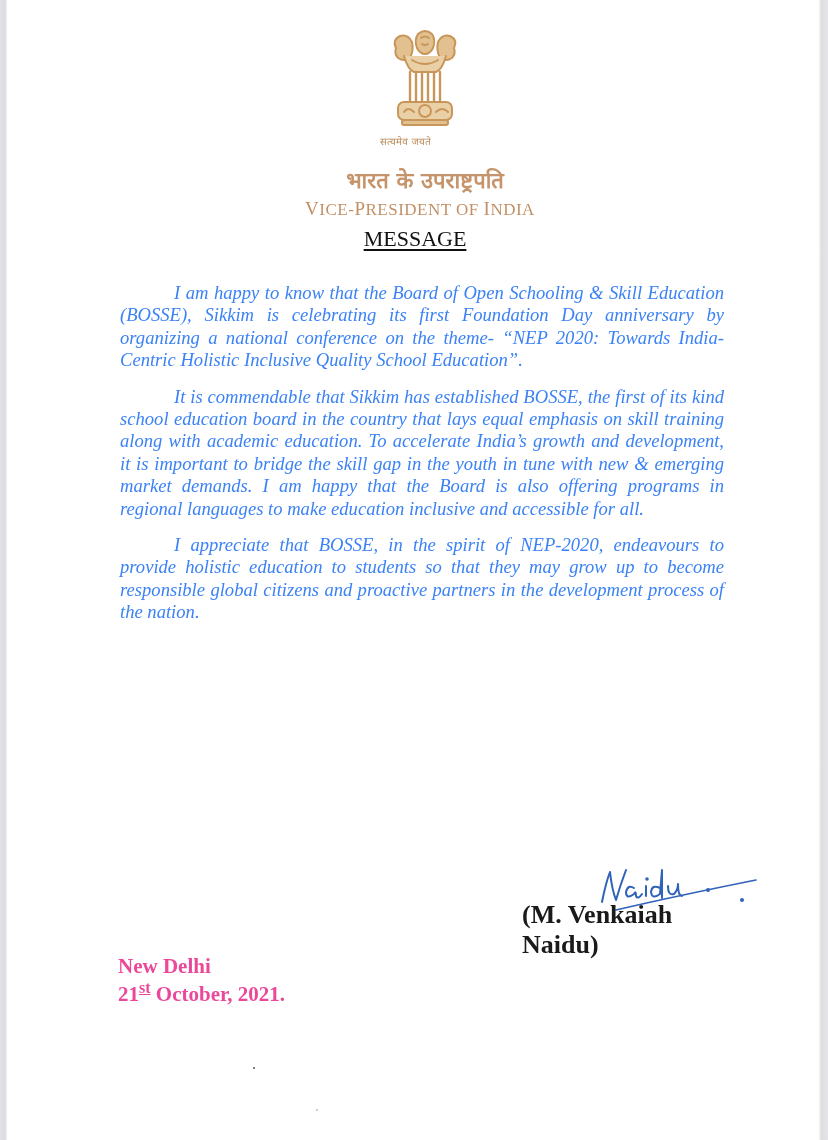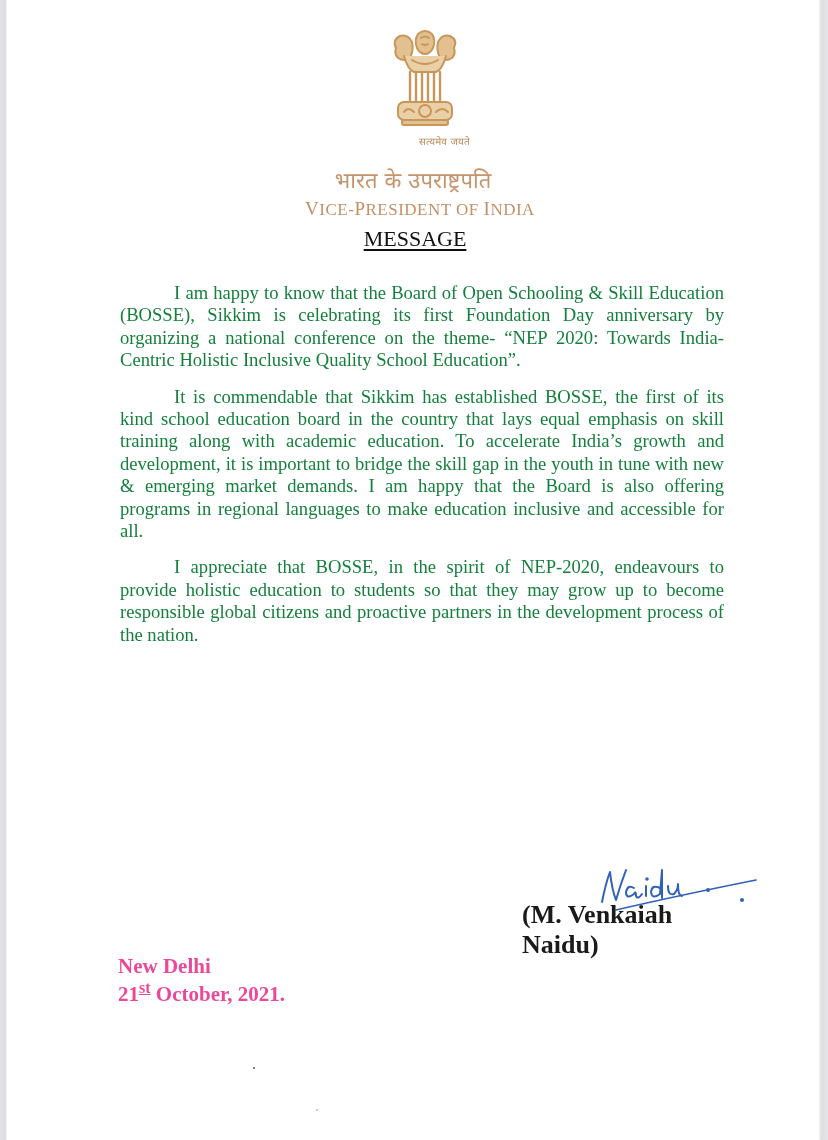--- a/index.html
+++ b/index.html
@@ -24,45 +24,45 @@
       background: linear-gradient(to right, #f4f4f5 0%, #dedee2 30%, #e6e6ea 100%);
     }
     .sheet {
       position: absolute; left: 7px; top: 0; width: 812px; height: 1140px;
       background: #ffffff;
     }
     .emblem {
       position: absolute; left: 386px; top: 26px; width: 78px; height: 106px;
     }
     .motto {
-      position: absolute; left: 380px; top: 134px; width: 90px; text-align: right;
+      position: absolute; left: 380px; top: 134px; width: 90px; text-align: left;
       font-family: "DejaVu Sans", sans-serif; font-size: 10px; color: #b88a5a;
       letter-spacing: 0.2px;
     }
     .hindi-title {
-      position: absolute; left: 288px; top: 164px; width: 250px; text-align: center;
+      position: absolute; left: 300px; top: 164px; width: 250px; text-align: center;
       font-family: "DejaVu Sans", sans-serif; font-size: 22px; color: #c6946a;
-      font-weight: normal;
+      font-weight: bold;
     }
     .eng-title {
       position: absolute; left: 270px; top: 198px; width: 300px; text-align: center;
       font-family: "Liberation Serif", serif; font-size: 17px; color: #c39066;
       font-variant: small-caps; letter-spacing: 0.5px;
     }
     .eng-title .big { font-size: 19px; }
     .message-heading {
       position: absolute; left: 330px; top: 226px; width: 170px; text-align: center;
       font-family: "Liberation Serif", serif; font-weight: normal; font-size: 22px;
       color: #111; text-decoration: underline; text-underline-offset: 3px;
       text-decoration-thickness: 2px;
     }
     .body-text {
       position: absolute; left: 120px; top: 282px; width: 604px;
       font-family: "Liberation Serif", serif; font-size: 18.6px; line-height: 22.4px;
-      color: #15803d; text-align: justify;
+      color: #3b82f6; text-align: justify; font-style: italic;
     }
     .body-text p {
       margin: 0 0 14px 0;
       text-indent: 54px;
     }
     .signature {
       position: absolute; left: 596px; top: 860px; width: 170px; height: 56px;
     }
     .sig-name {
       position: absolute; left: 522px; top: 900px; width: 220px;

